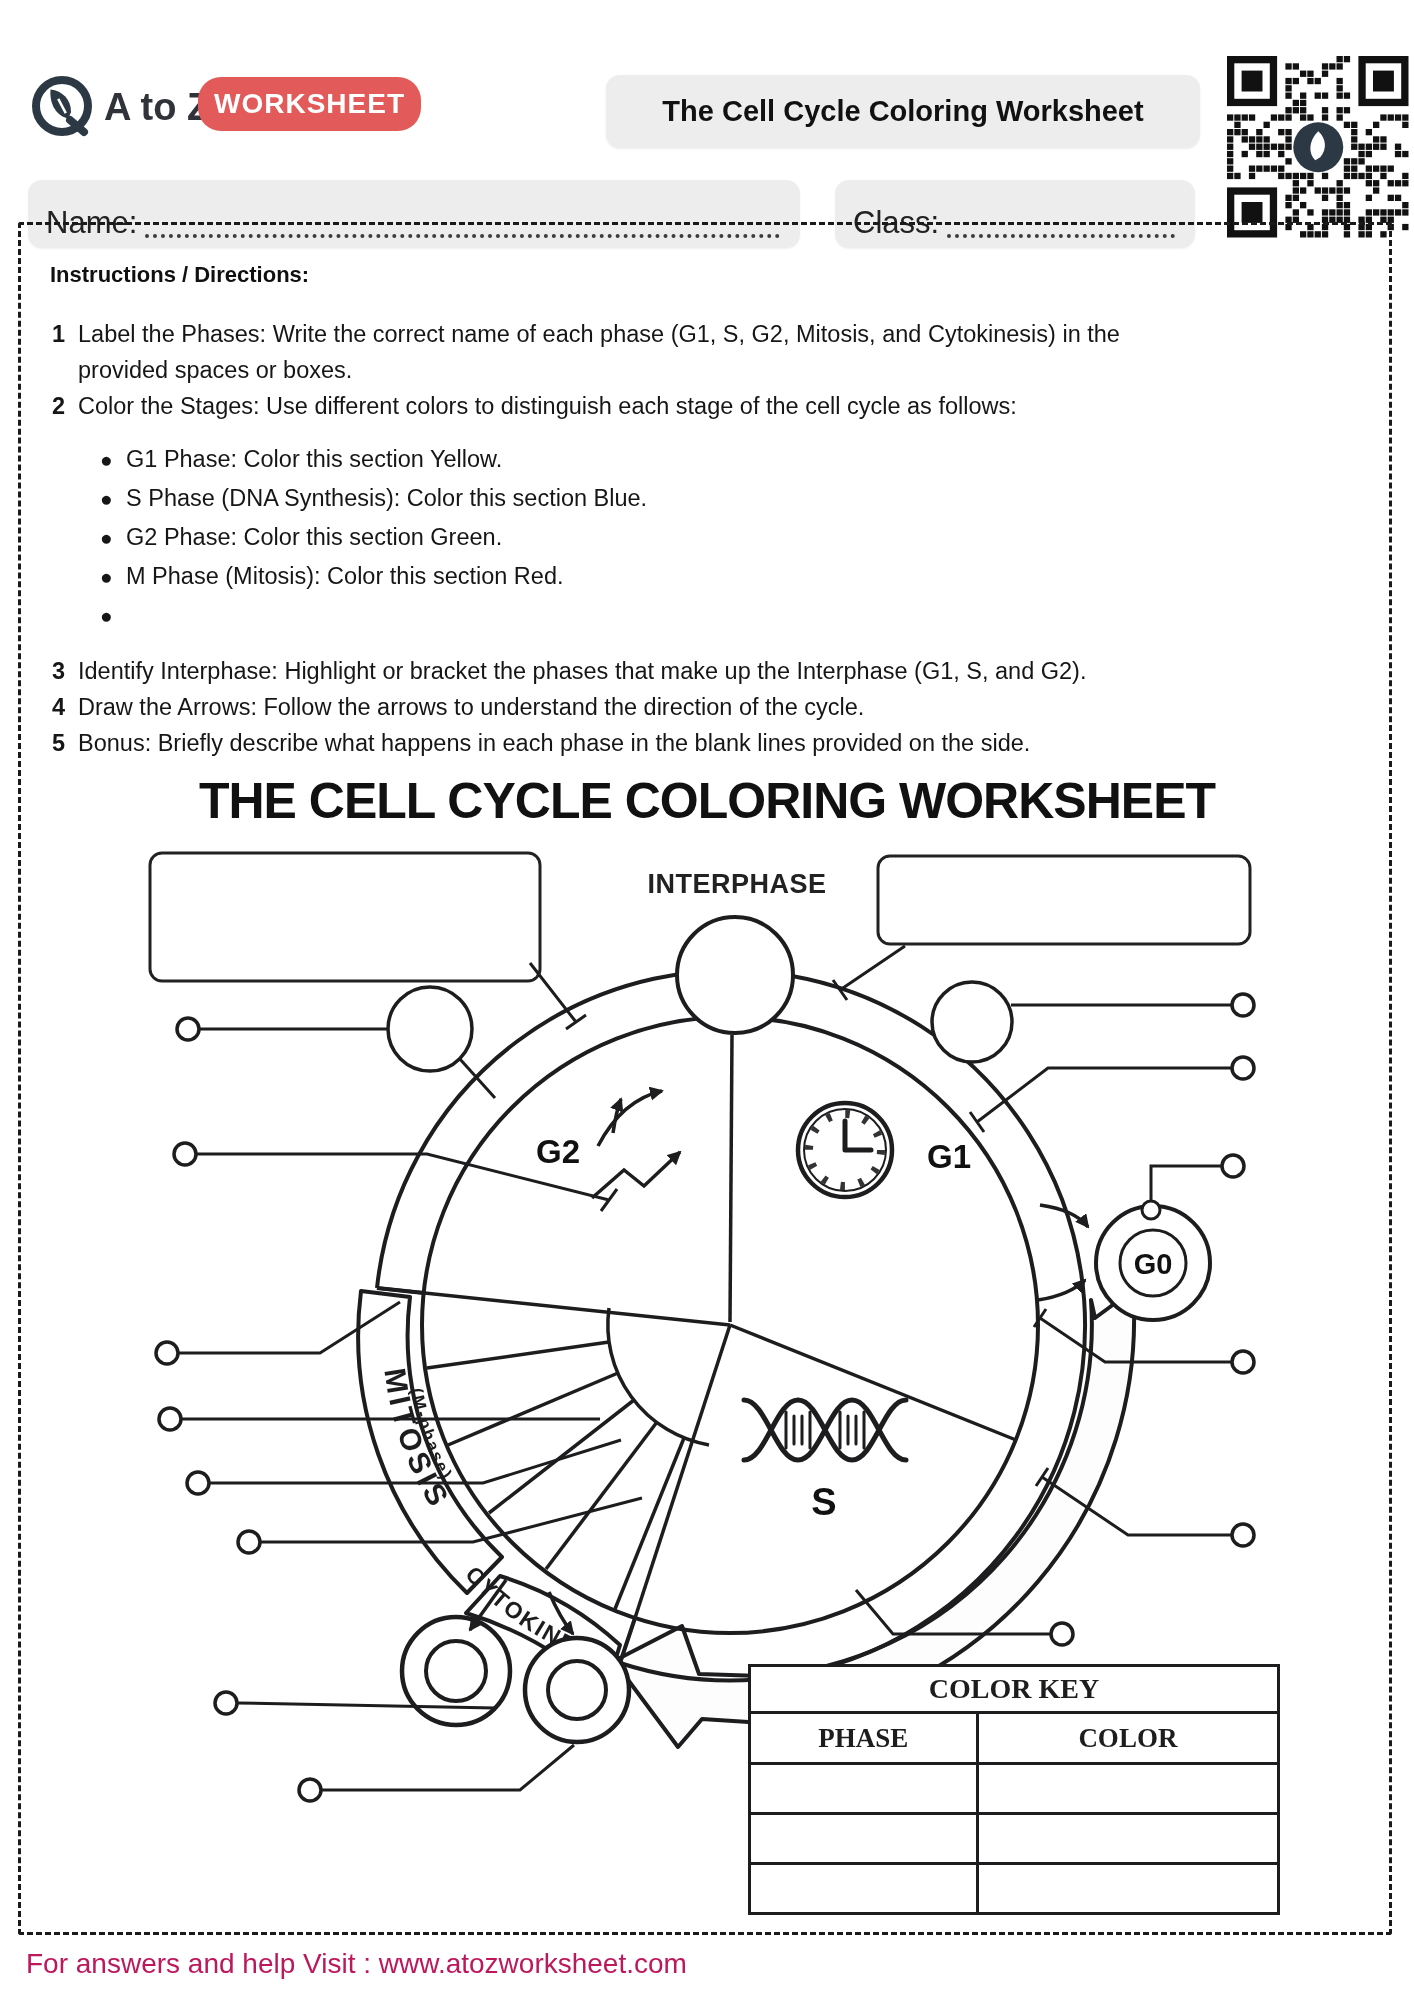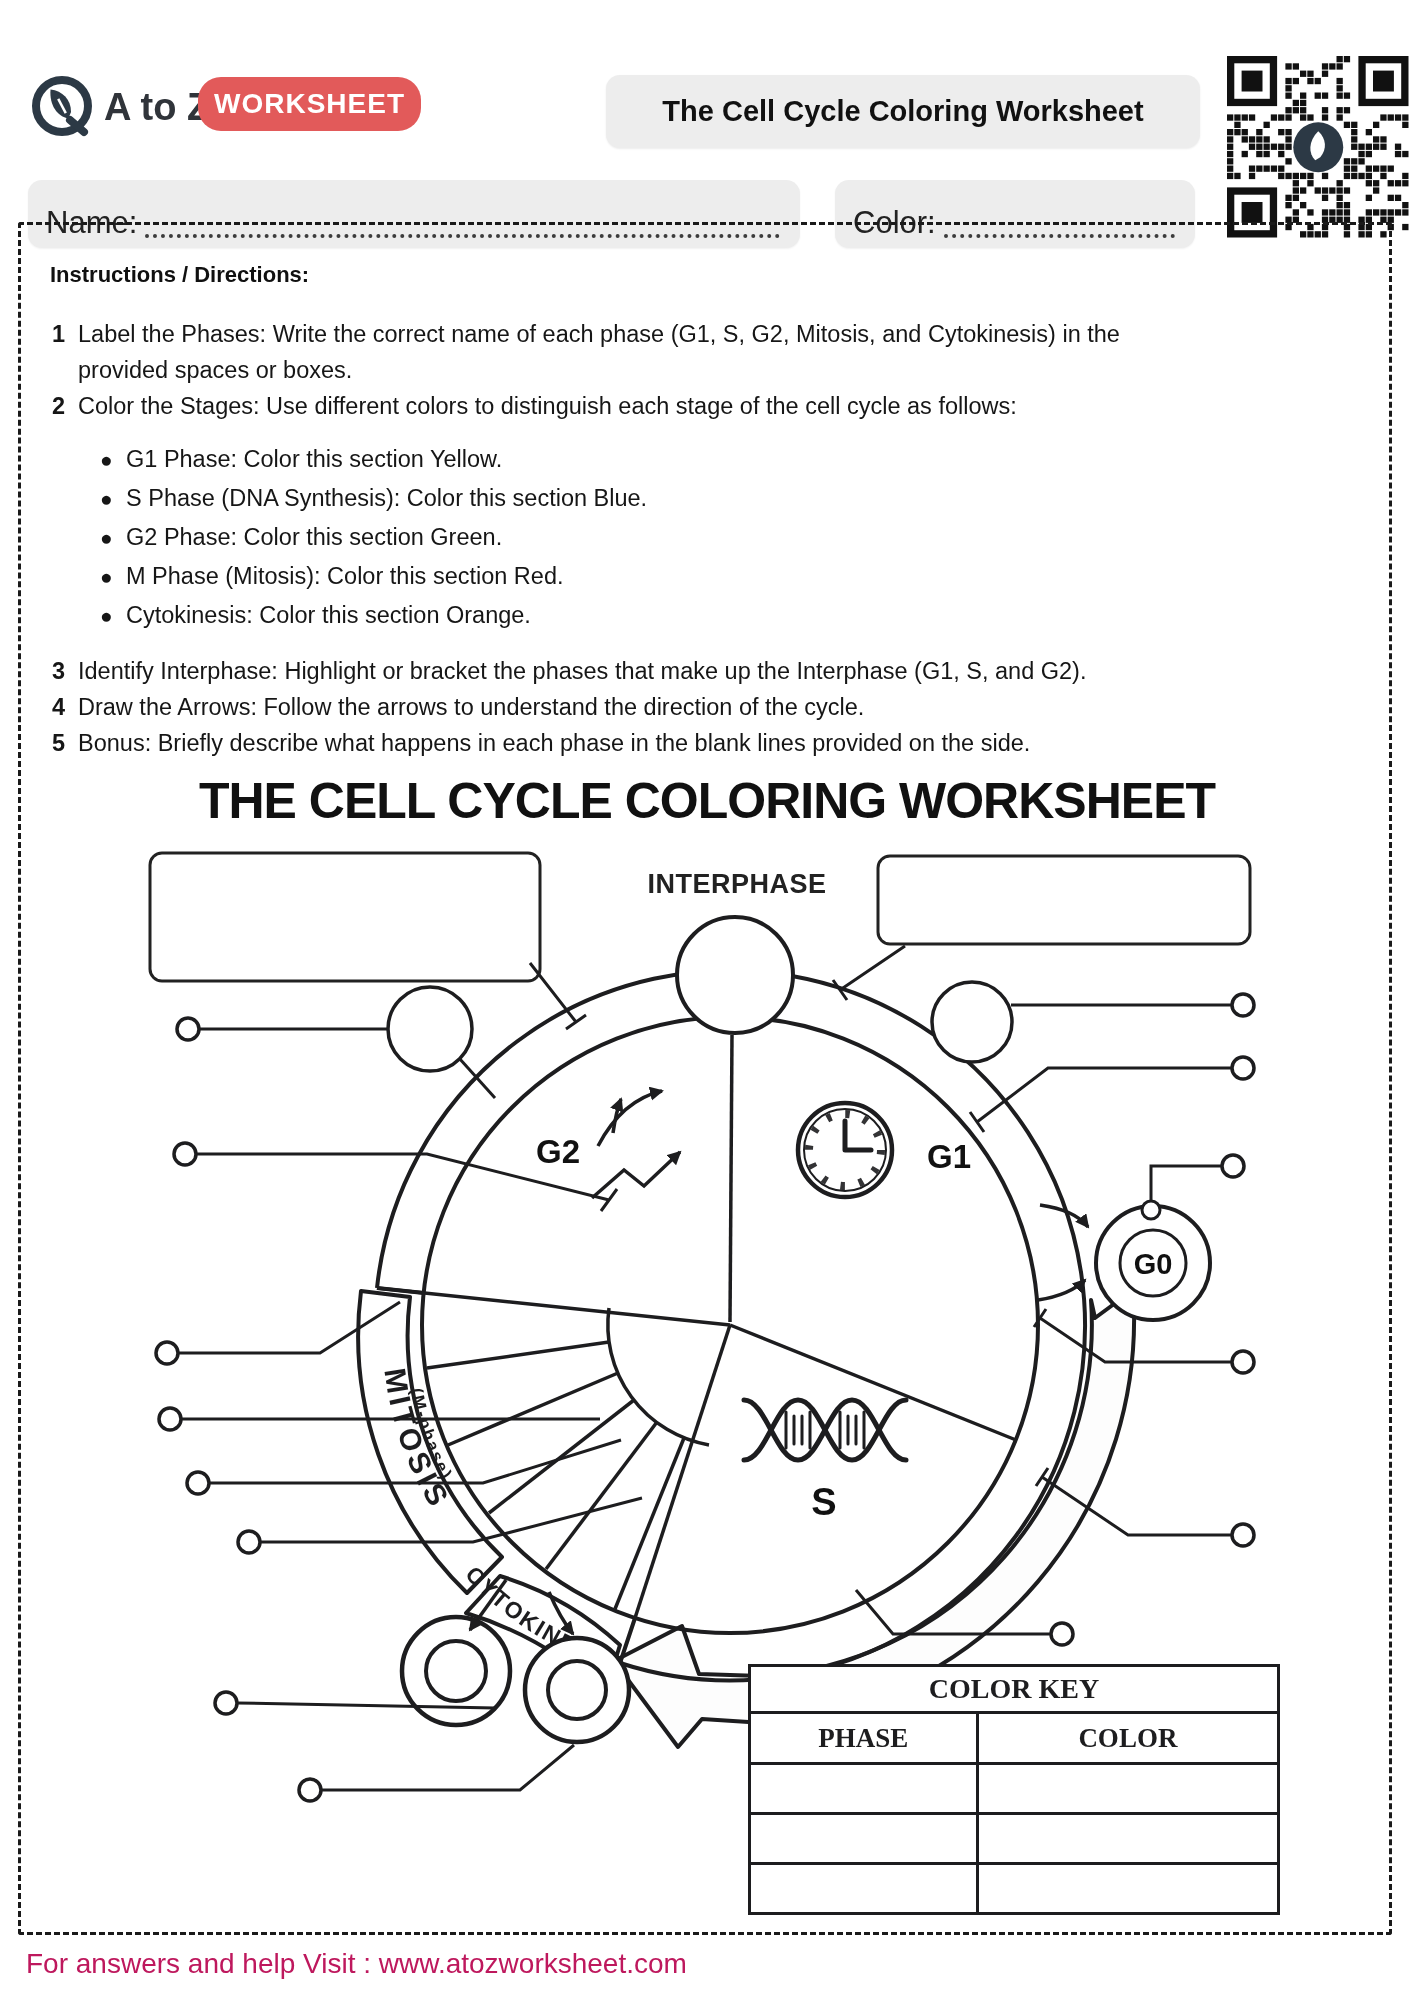--- a/index.html
+++ b/index.html
@@ -257,21 +257,21 @@
         <circle cx="92.25" cy="95.25" r="25" fill="#2c3945"></circle>
         <path d="M92.25,79.25 c8,7 9,18 2,26 l-5,3 c-7,-7 -7,-19 3,-29 z" fill="#fff"></path>
       </svg>
   </div>
 
   <div class="abs field-box" style="left:28px;top:180px;width:734px;height:58px;">
     <span class="field-label">Name:</span>
     <span class="dotline"></span>
   </div>
   <div class="abs field-box" style="left:835px;top:180px;width:322px;height:58px;">
-    <span class="field-label">Color:</span>
+    <span class="field-label">Class:</span>
     <span class="dotline"></span>
   </div>
 
   <div class="abs dashed-frame" style="left:18px;top:222px;width:1368px;height:1707px;"></div>
 
   <div class="abs ins-head" style="left:50px;top:262px;">Instructions / Directions:</div>
 
   <div class="abs" style="left:52px;top:316px;width:1080px;">
     <div class="ins-item">
       <span class="ins-num">1</span>
@@ -294,21 +294,20 @@
     <div class="bullet-row">
       <span class="bullet-dot">●</span>
       <span>G2 Phase: Color this section Green.</span>
     </div>
     <div class="bullet-row">
       <span class="bullet-dot">●</span>
       <span>M Phase (Mitosis): Color this section Red.</span>
     </div>
     <div class="bullet-row">
       <span class="bullet-dot">●</span>
-      <span>Cytokinesis: Color this section Orange.</span>
     </div>
     <div style="height:18px;"></div>
 
     <div class="ins-item">
       <span class="ins-num">3</span>
       <span class="ins-text">Identify Interphase: Highlight or bracket the phases that make up the Interphase (G1, S, and G2).</span>
     </div>
     <div class="ins-item">
       <span class="ins-num">4</span>
       <span class="ins-text">Draw the Arrows: Follow the arrows to understand the direction of the cycle.</span>

